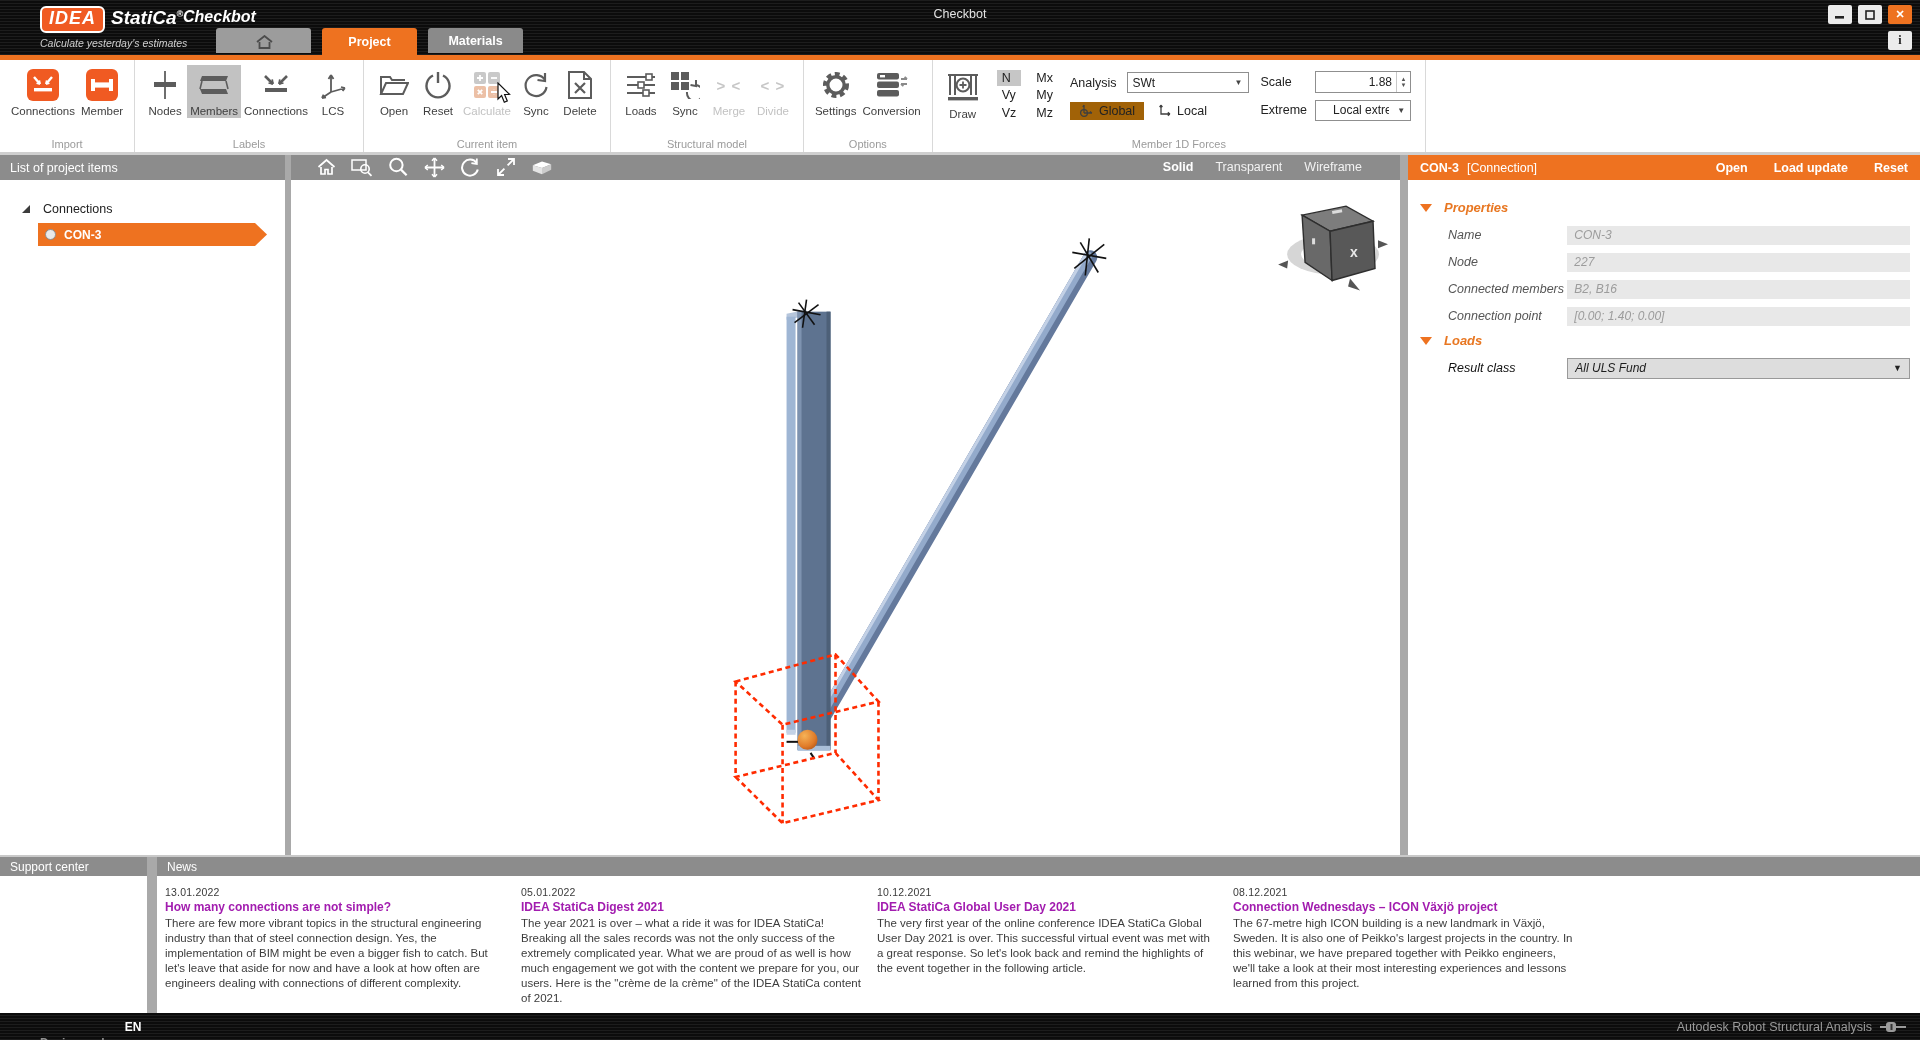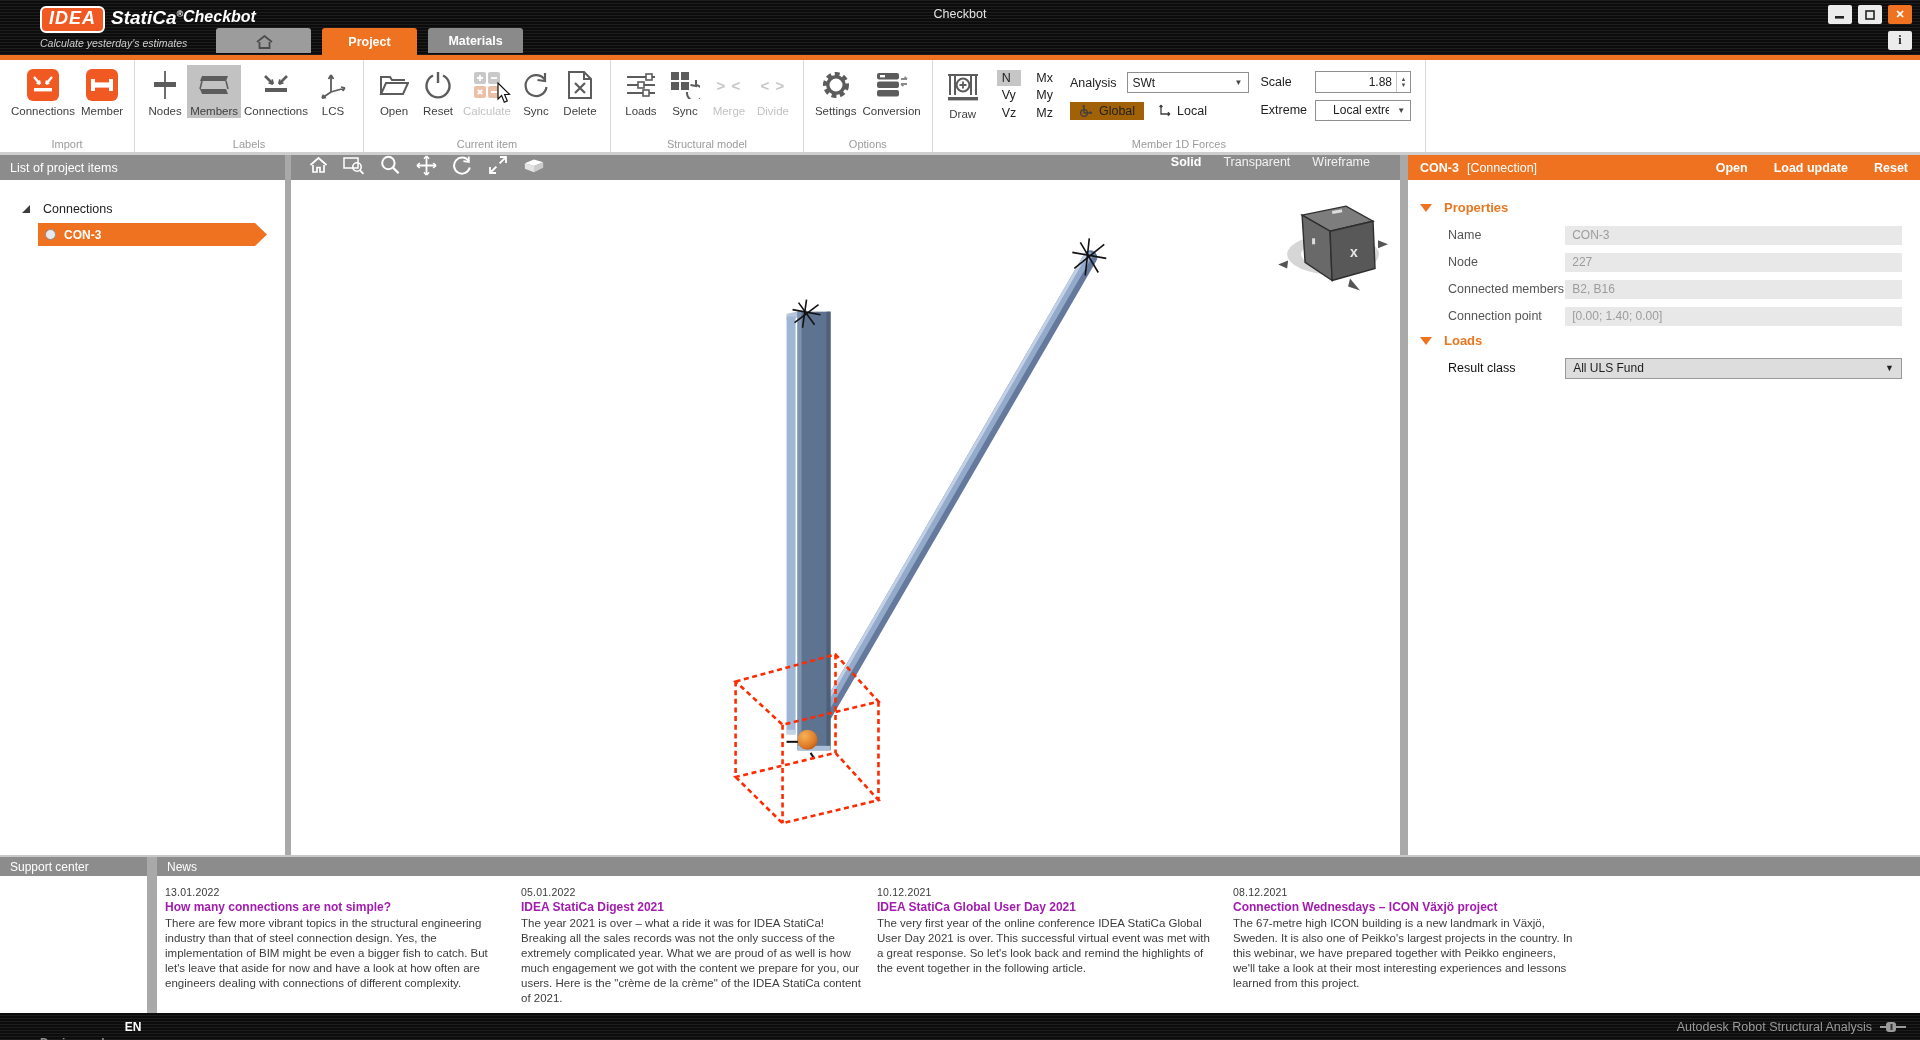--- a/index.html
+++ b/index.html
@@ -73,31 +73,31 @@
   .vdivider { width:6px; background:#a9a9a9; }
   .tree { padding-top:18px; font-size:12.5px; color:#222; }
   .tree-root { display:flex; align-items:center; gap:13px; padding-left:22px; height:22px; }
   .expander { width:0; height:0; border-left:8px solid transparent; border-bottom:8px solid #3c3c3c; }
   .tree-item-sel { margin-top:3px; margin-left:38px; width:229px; height:23px; background:#ee7220;
     clip-path:polygon(0 0, calc(100% - 12px) 0, 100% 50%, calc(100% - 12px) 100%, 0 100%);
     display:flex; align-items:center; gap:8px; padding-left:7px; color:#fff; font-weight:bold; font-size:12px; }
   .node-dot { width:11px; height:11px; border-radius:50%; background:#e9e9e9; border:1px solid #8d8d8d; }
 
   .viewport { flex:1; background:#fff; display:flex; flex-direction:column; position:relative; }
-  .vhead { height:25px; background:#8c8c8c; display:flex; align-items:flex-start; padding:0 16px; gap:14px; }
+  .vhead { height:25px; background:#8c8c8c; display:flex; align-items:center; padding:0 24px; gap:14px; }
   .vtool { width:22px; height:20px; display:flex; align-items:center; justify-content:center; }
   .vmodes { margin-left:auto; display:flex; gap:22px; color:#f2f2f2; font-size:12.5px; padding-right:14px; }
   .vmodes .mode.active { font-weight:bold; color:#fff; }
   .vcanvas { flex:1; position:relative; background:#fff; }
 
   .right-panel { width:512px; background:#fff; display:flex; flex-direction:column; }
   .rp-head { height:25px; background:#ee7220; color:#fff; display:flex; align-items:center; padding:0 12px; gap:8px; font-size:12.5px; }
   .rp-title { font-weight:bold; }
   .rp-actions { margin-left:auto; display:flex; gap:26px; font-weight:bold; }
-  .rp-body { padding:14px 18px 0 10px; font-size:12.5px; color:#444; }
+  .rp-body { padding:14px 10px 0 10px; font-size:12.5px; color:#444;font-style:italic; }
   .sec-head { display:flex; align-items:center; gap:12px; margin:6px 0 10px 2px; }
   .sec-tri { width:0; height:0; border-left:6px solid transparent; border-right:6px solid transparent; border-top:8px solid #ee7220; }
   .sec-title { color:#e87722; font-weight:bold; font-size:13px; }
   .prow { display:flex; align-items:center; margin:0 0 7px 30px; height:20px; }
   .plabel { width:122px; color:#555; }
   .pfield { width:350px; height:19px; background:#e8e8e8; color:#9c9c9c; display:flex; align-items:center; padding:0 7px; font-size:12px; }
   .pcombo { width:350px; height:21px; background:#ddd; border:1px solid #999; color:#1d1d1d; display:flex;
     align-items:center; justify-content:space-between; padding:0 7px; font-size:12px; }
   .pcombo .arrow { font-size:9px; color:#222; }
 

